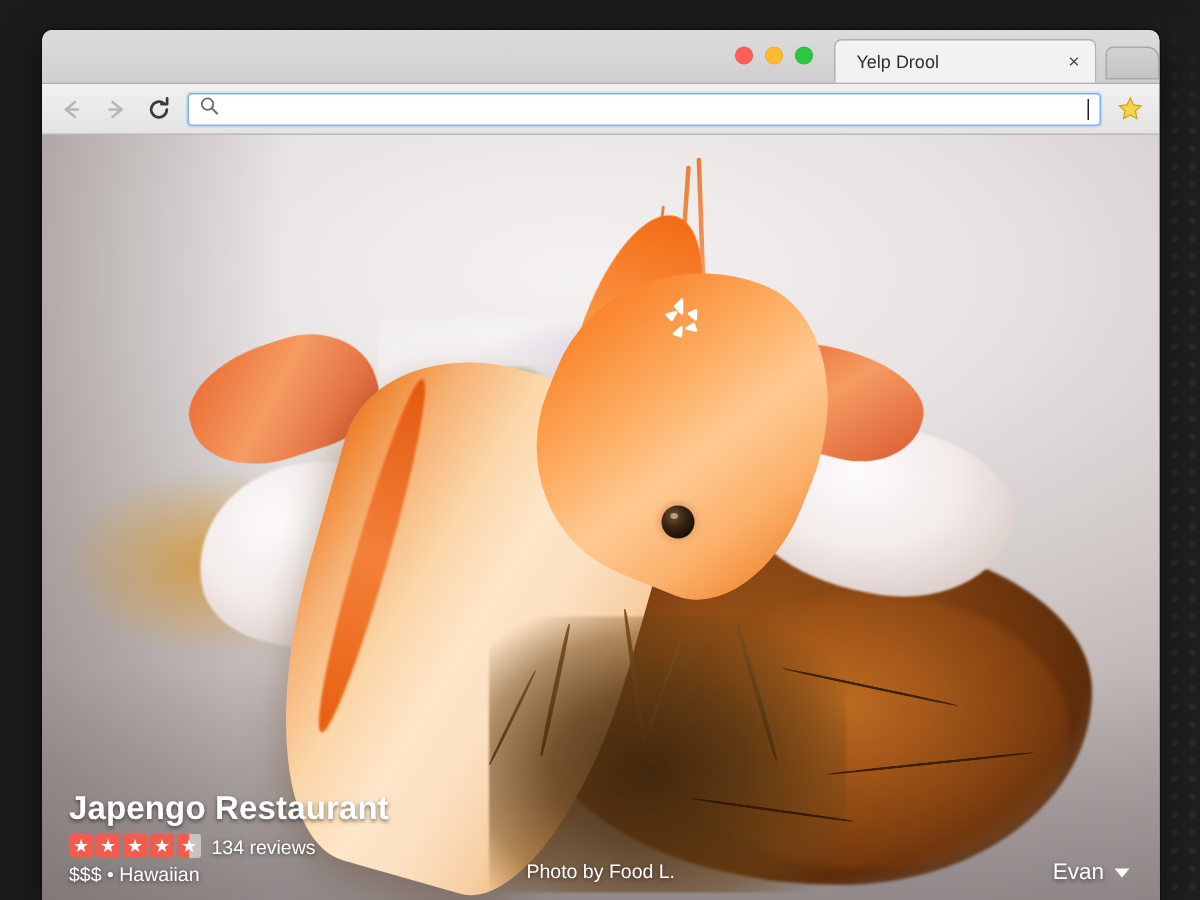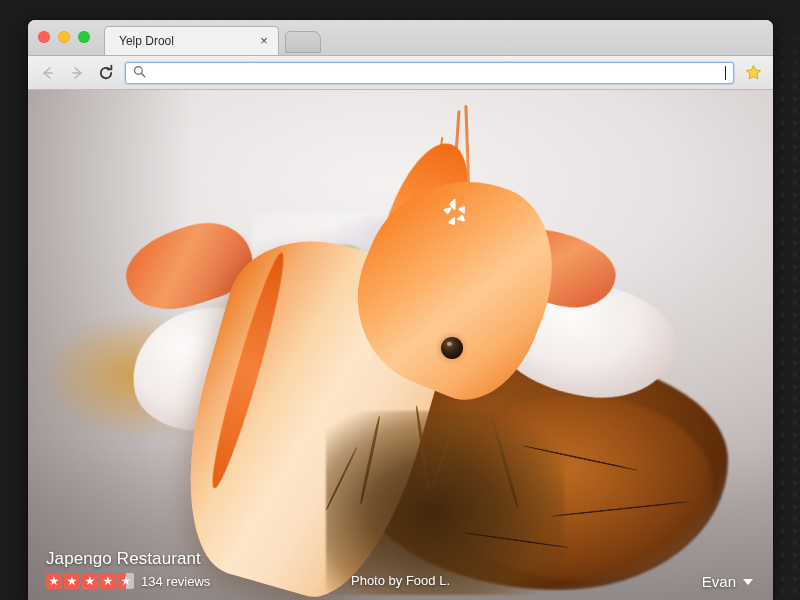--- a/index.html
+++ b/index.html
@@ -43,20 +43,21 @@
   
   #tab-strip {
     height: 36px;
     background: linear-gradient(to bottom, #dcdcdc, #cfcfcf);
     border-bottom: 1px solid #b2b2b2;
     display: flex;
     align-items: flex-end;
     padding-left: 10px;
     position: relative;
     flex: 0 0 36px;
+    justify-content: flex-end;
   }
   #traffic-lights {
     display: flex; gap: 8px;
     align-items: center;
     height: 36px;
     padding-right: 14px;
   }
   .light { width: 12px; height: 12px; border-radius: 50%; }
   .light.close   { background: #ff5f57; box-shadow: inset 0 0 0 0.5px rgba(0,0,0,.12); }
   .light.min     { background: #ffbd2e; box-shadow: inset 0 0 0 0.5px rgba(0,0,0,.12); }
@@ -317,22 +318,22 @@
     position: absolute;
     left: 0; right: 0; bottom: 0;
     padding: 0 18px 10px 18px;
     z-index: 5;
     pointer-events: none;
     text-shadow: 0 1px 3px rgba(0,0,0,0.55);
   }
   #info-left { position: absolute; left: 18px; bottom: 8px; }
   #biz-name {
     color: #ffffff;
-    font-size: 17px;
-    font-weight: 400;
+    font-size: 22px;
+    font-weight: 700;
     letter-spacing: 0.1px;
     margin-bottom: 4px;
   }
   #rating-row { display: flex; align-items: center; gap: 7px; margin-bottom: 3px; }
   #stars { display: flex; gap: 2px; }
   .star-box {
     position: relative;
     width: 16px; height: 16px;
     border-radius: 2px;
     background: #f15c4f;
@@ -520,20 +521,25 @@
             <span class="star-box">
                 <span class="star-glyph">★</span>
               </span>
             <span class="star-box half">
                 <span class="star-glyph">★</span>
               </span>
           </div>
           <span id="review-count">134 reviews</span>
         </div>
 
+        <div id="meta-line">
+          <span>$$$</span>
+          <span>•</span>
+          <span>Hawaiian</span>
+        </div>
 
       </div>
 
       <div id="photo-credit">Photo by Food L.</div>
 
       <div id="category-dropdown">
         <span>Evan</span>
         <span class="caret-down"></span>
       </div>
 

